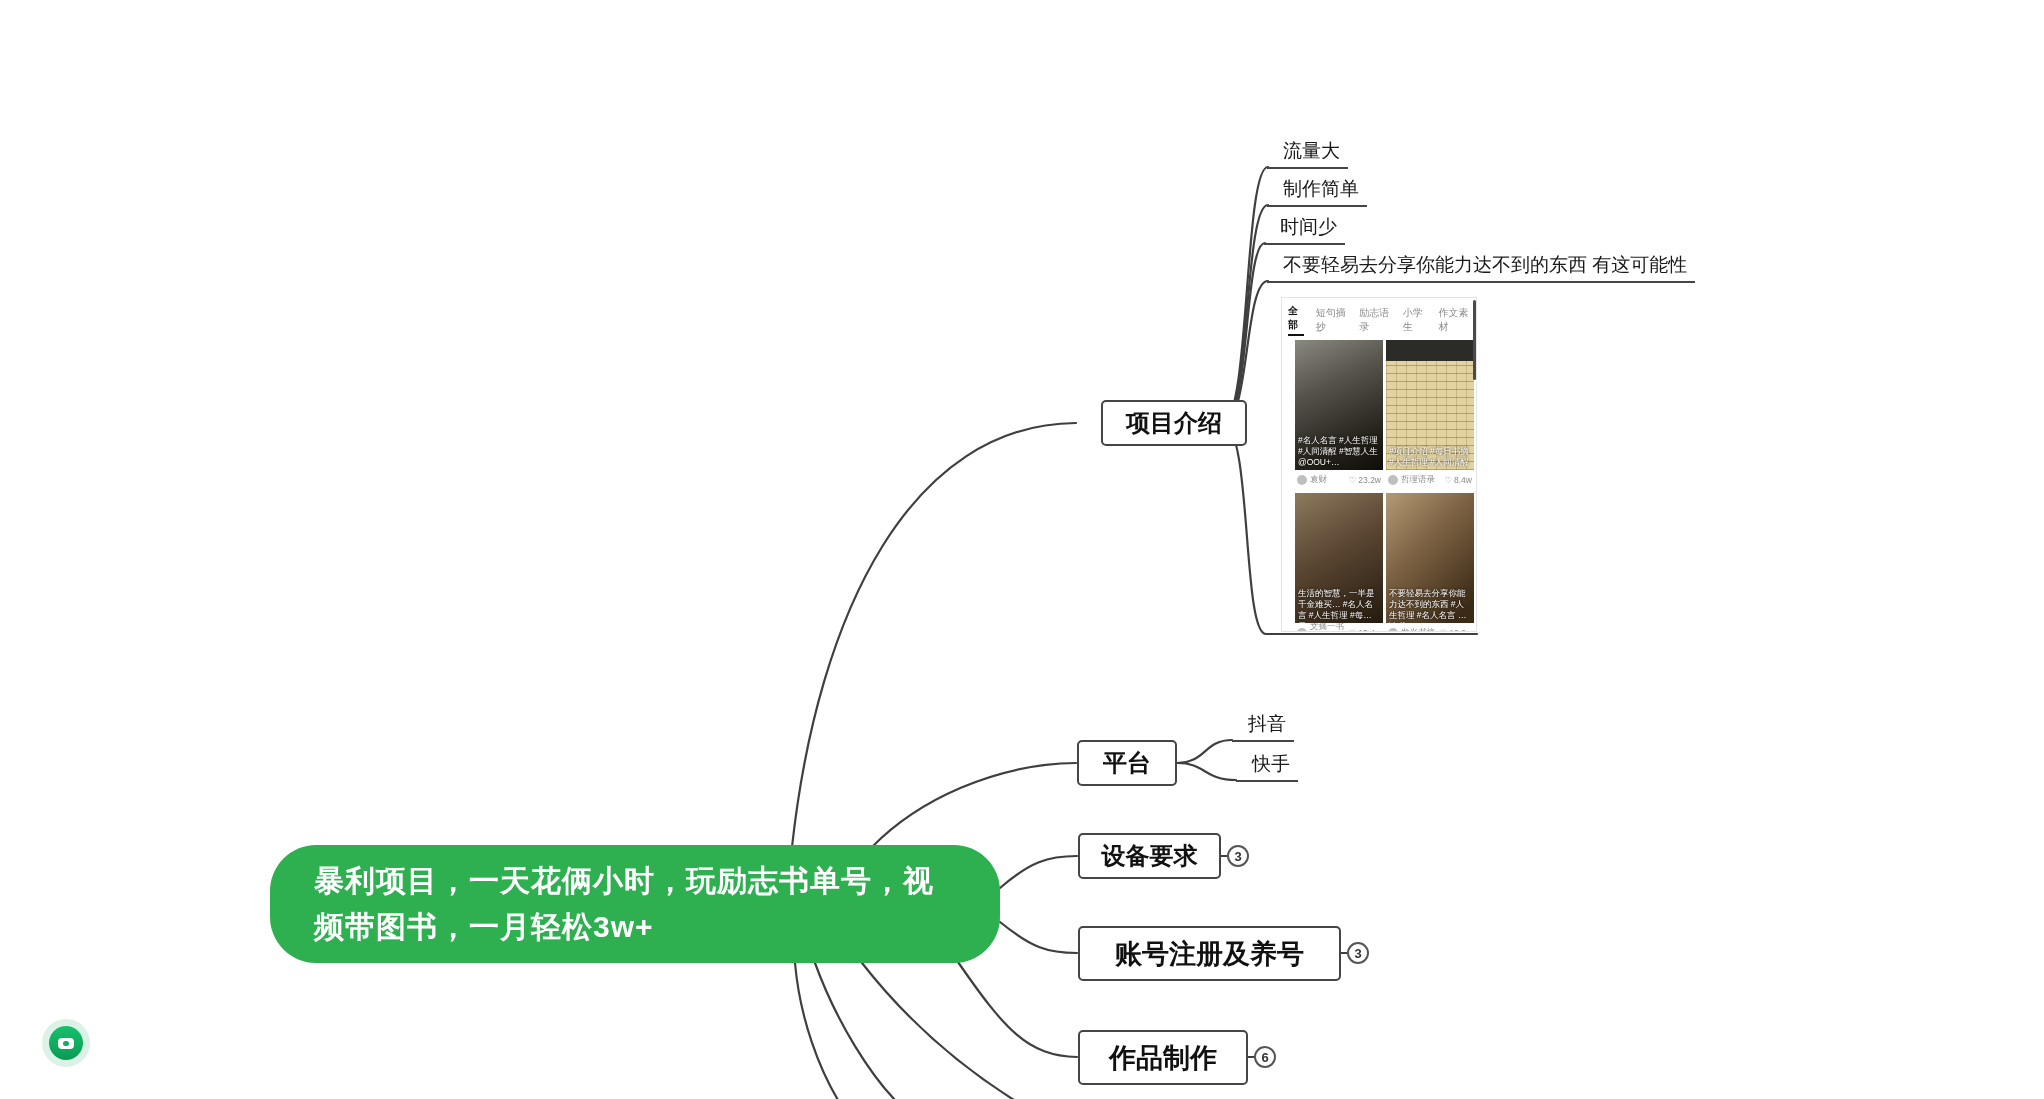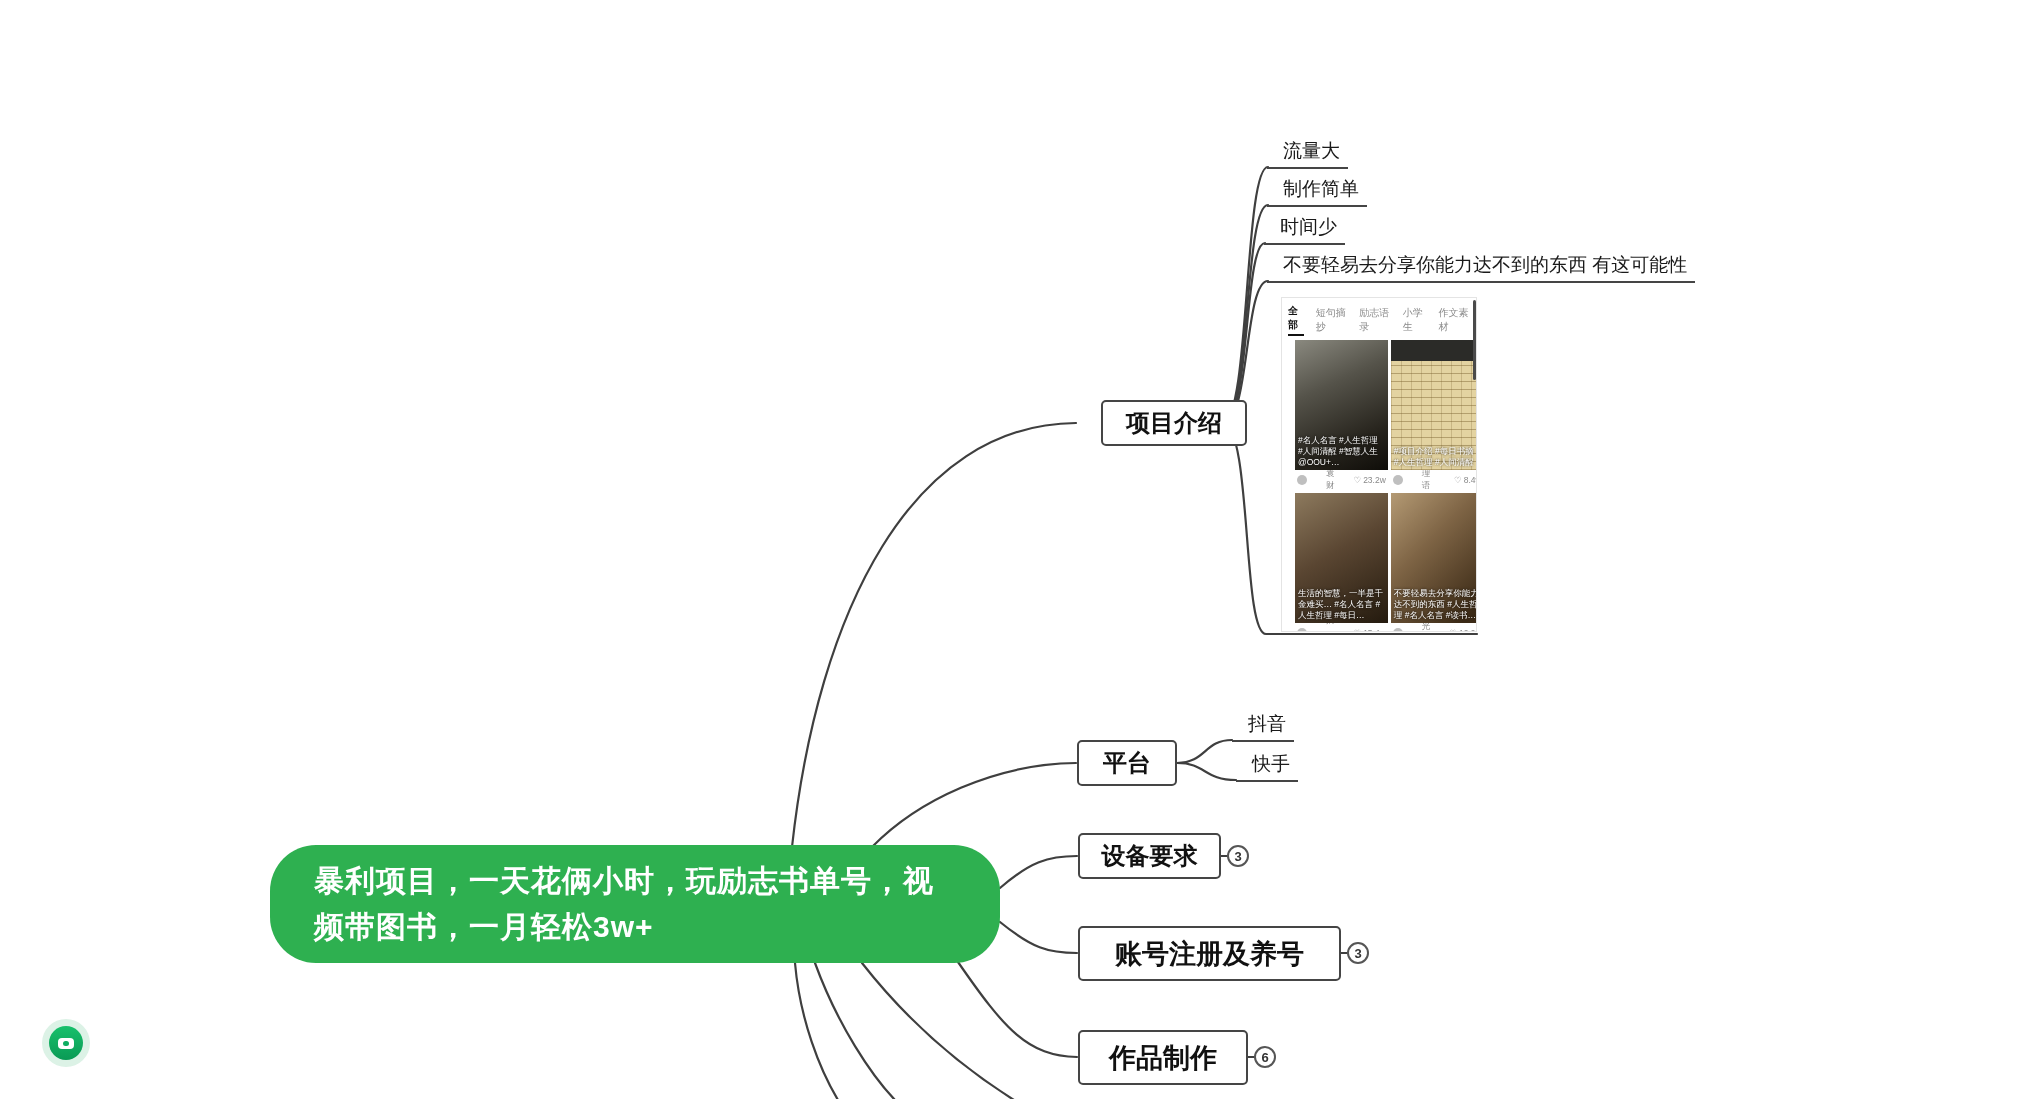--- a/index.html
+++ b/index.html
@@ -63,21 +63,21 @@
       repeating-linear-gradient(0deg,rgba(120,95,45,.45) 0 1px,rgba(0,0,0,0) 1px 8px),
       repeating-linear-gradient(90deg,rgba(120,95,45,.25) 0 1px,rgba(0,0,0,0) 1px 10px),
       #e3d3a1;}
   .thumb.v3{background:linear-gradient(150deg,#8d7a5e 0%,#5a4632 45%,#241a0e 100%);}
   .thumb.v4{background:linear-gradient(135deg,#b49a74 0%,#7d6344 40%,#3b2a16 90%);}
   .cap{
     position:absolute;left:0;right:0;bottom:0;padding:2px 3px;font-size:8.5px;line-height:1.3;
     color:#fff;text-shadow:0 0 3px rgba(0,0,0,.9);
     display:-webkit-box;-webkit-line-clamp:3;-webkit-box-orient:vertical;overflow:hidden;
   }
-  .meta{display:flex;align-items:center;gap:19px;font-size:8.5px;color:#8a8a8a;height:20px;padding:0 2px;}
+  .meta{display:flex;align-items:center;gap:3px;font-size:8.5px;color:#8a8a8a;height:20px;padding:0 2px;}
   .avatar{width:10px;height:10px;border-radius:50%;background:#bfbfbf;flex:0 0 auto;}
   .likes{margin-left:auto;display:flex;align-items:center;gap:2px;}
   .shot-scrollbar{position:absolute;right:0;top:2px;width:3px;height:80px;background:#4a4a4a;border-radius:2px;}
 
   
   .float-btn{
     position:absolute;left:42px;top:1019px;width:48px;height:48px;border-radius:50%;
     background:#dcf2e6;display:flex;align-items:center;justify-content:center;cursor:pointer;
   }
   .float-btn-core{

